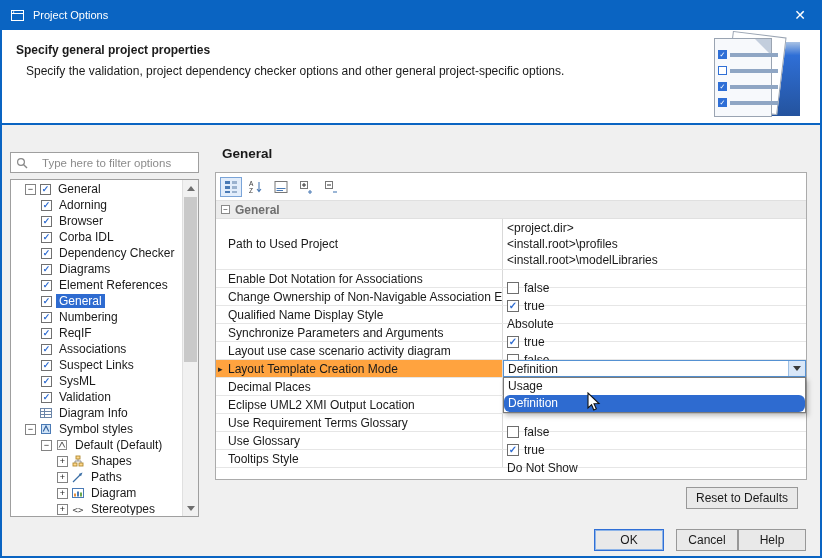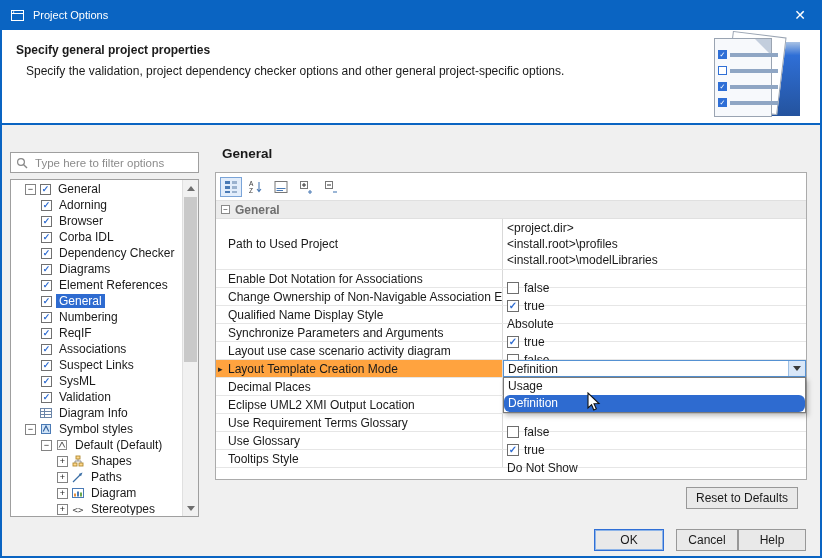--- a/index.html
+++ b/index.html
@@ -35,21 +35,21 @@
              border-left:16px solid transparent; border-top:16px solid #c3cedd; }
   .ba-list { position:absolute; left:8px; top:16px; width:60px; }
   .ba-row { display:flex; align-items:center; gap:3px; margin-bottom:7px; }
   .ba-box { width:9px; height:9px; border:1px solid #2f6fd6; background:#fff; flex:none;
             font-size:7px; line-height:7px; text-align:center; color:#fff; }
   .ba-box.on { background:#2f6fd6; }
   .ba-line { height:4px; background:#8fa6c4; flex:1; }
 
   
   .filter { position:absolute; left:10px; top:152px; width:189px; height:21px; background:#fff;
-            border:1px solid #9f9f9f; display:flex; align-items:center; gap:5px; padding:0 5px; }
+            border:1px solid #9f9f9f; display:flex; align-items:center; gap:12px; padding:0 5px; }
   .filter input { border:0; outline:0; flex:1; min-width:0; background:transparent;
                   font-family:"Liberation Sans",sans-serif; font-size:11.5px; color:#333; }
   .filter input::placeholder { color:#8b8b8b; }
 
   .treebox { position:absolute; left:10px; top:179px; width:189px; height:338px; background:#fff;
              border:1px solid #9f9f9f; }
   .tree { position:absolute; left:0; top:1px; right:16px; bottom:1px; overflow:hidden; }
   .titem { height:16px; display:flex; align-items:center; white-space:nowrap; }
   .expander { width:11px; height:11px; border:1px solid #838383; background:#fff; flex:none;
               font-size:9px; line-height:9px; text-align:center; color:#222; margin-right:4px; }

